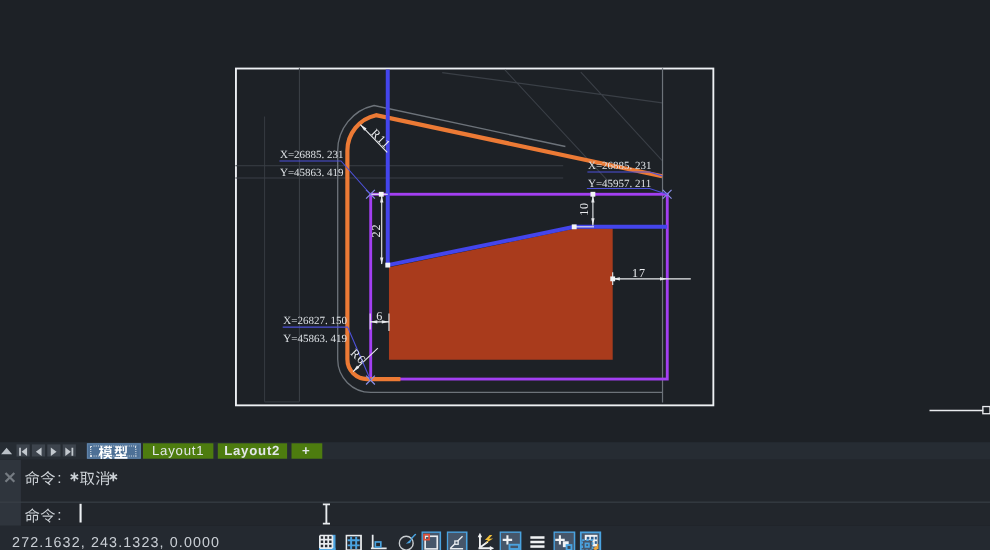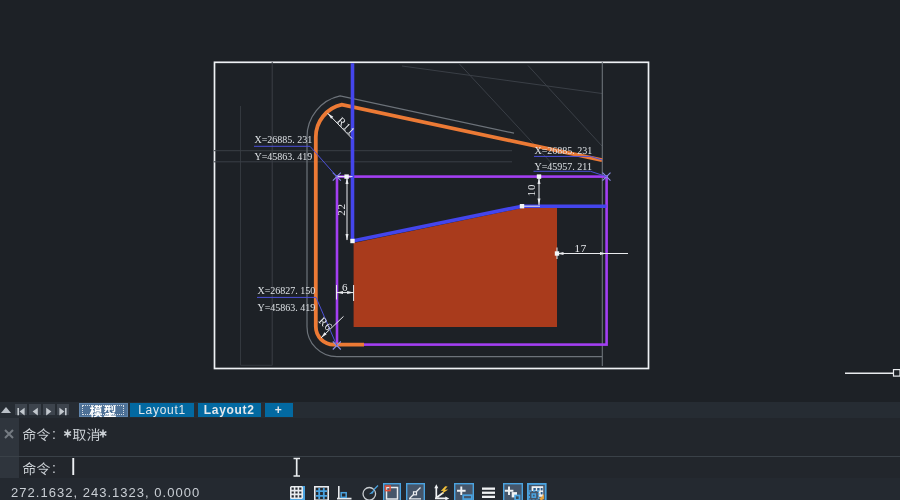--- a/index.html
+++ b/index.html
@@ -1,20 +1,20 @@
 <!DOCTYPE html>
 <html><head><meta charset="utf-8">
 <style>
 * { margin:0; padding:0; box-sizing:border-box; }
 html,body { width:900px; height:500px; overflow:hidden; background:#1d2126;
   font-family:"Liberation Sans", sans-serif; }
 #app { position:relative; width:900px; height:500px; }
 #tabbar { position:absolute; left:0; top:402px; width:900px; height:15.5px; background:#262c33; }
 .tab { position:absolute; top:0.5px; height:14.5px; color:#e3e7eb; font-size:12px; letter-spacing:0.7px;
-  text-align:center; background:#0369a1; line-height:14px; }
+  text-align:center; background:#4d7c0f; line-height:14px; }
 #cmdarea { position:absolute; left:0; top:417.5px; width:900px; height:60px; background:#22262c; }
 #lstrip { position:absolute; left:0; top:0; width:19px; height:60px; background:#2f353d; }
 #inrow { position:absolute; left:0px; top:38px; width:900px; height:22px; border-top:1px solid #3a4148; }
 #status { position:absolute; left:0; top:477.5px; width:900px; height:22.5px; background:#242930; }
 #coords { position:absolute; left:11px; top:7.5px; color:#c9ced4; font-size:13px; letter-spacing:1.02px; }
 </style></head>
 <body>
 <div id="app">
 <svg width="900" height="402" viewBox="0 0 900 402" style="position:absolute;top:0;left:0">
 <rect x="214.5" y="62.3" width="434" height="306.2" fill="none" stroke="#eef1f4" stroke-width="1.7"></rect>

